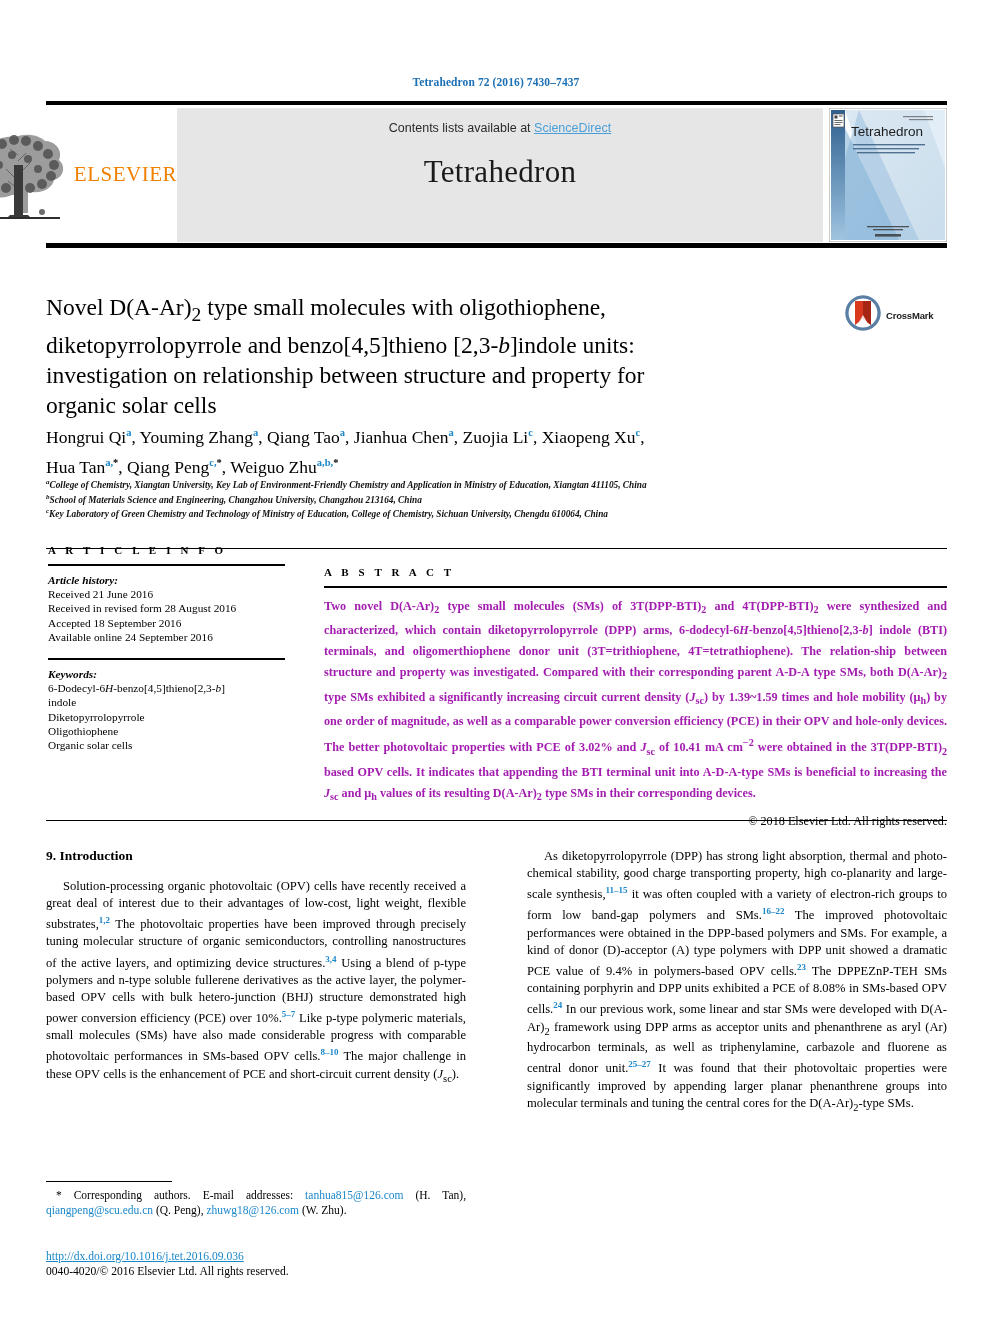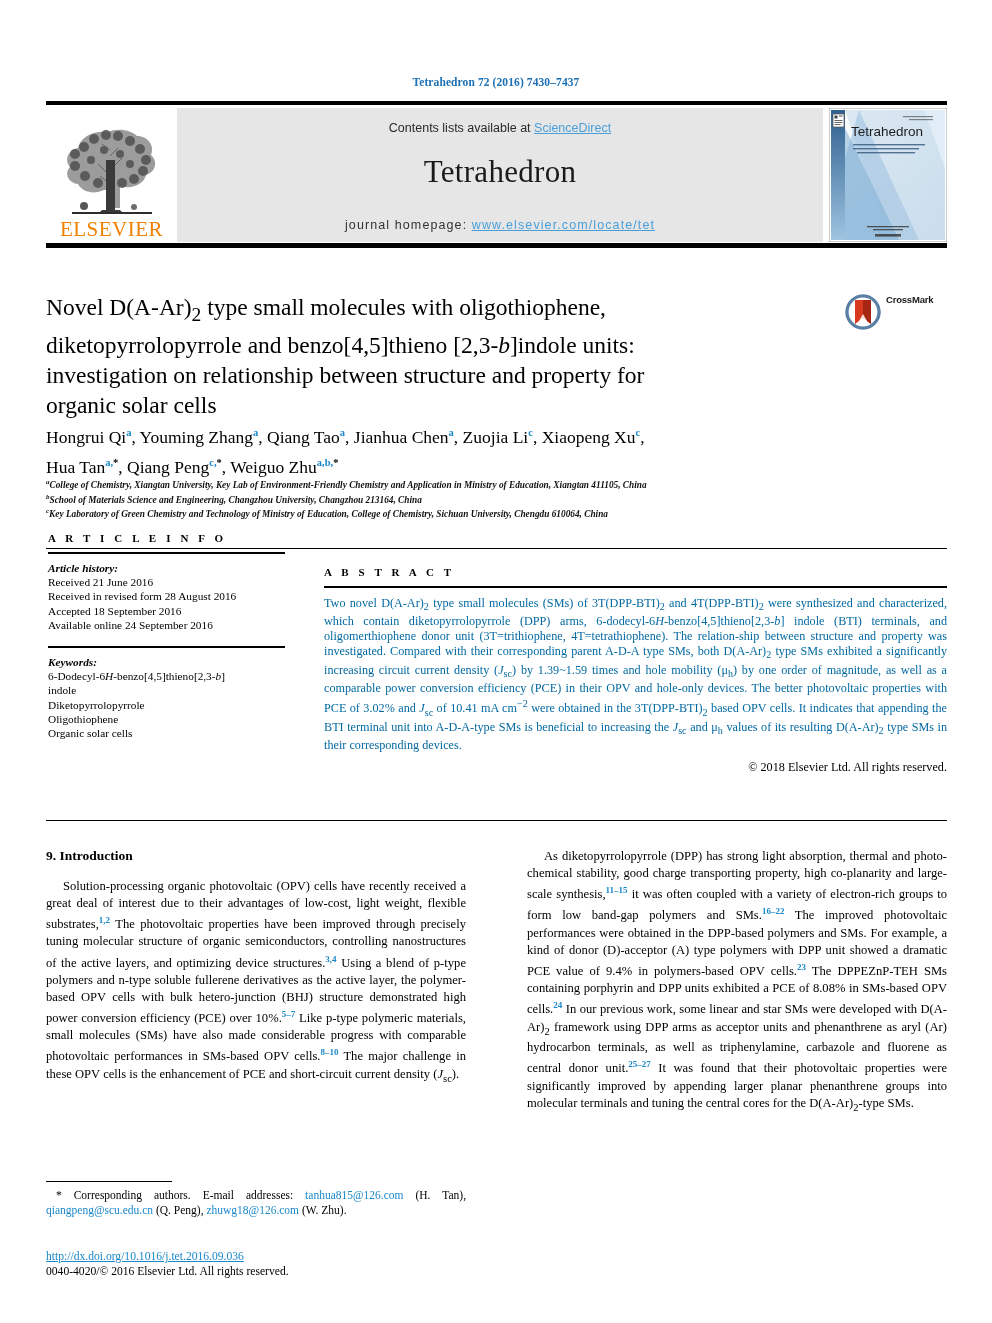--- a/index.html
+++ b/index.html
@@ -57,21 +57,21 @@
   .masthead-row {
     display: flex;
     align-items: stretch;
     height: 134px;
     margin-top: 3px;
   }
   .elsevier-logo {
     width: 131px;
     flex: 0 0 131px;
     display: flex;
-    flex-direction: column;
+    flex-direction: row;
     justify-content: flex-end;
     align-items: center;
     background: #fff;
     padding-bottom: 2px;
     box-sizing: border-box;
   }
   .tree-svg { display:block; }
   .elsevier-word {
     font-family: "Liberation Serif", serif;
     font-size: 21px;
@@ -143,20 +143,21 @@
     font-weight: normal;
     margin: 0;
   }
   .crossmark {
     position: absolute;
     left: 845px;
     top: 294px;
     width: 105px;
     height: 42px;
     display: flex;
+    align-items: center;
     gap: 5px;
   }
   .crossmark-label {
     font-family: "Liberation Sans", sans-serif;
     font-size: 9.5px;
     font-weight: bold;
     color: #1a1a1a;
     letter-spacing: -0.2px;
   }
 
@@ -202,21 +203,21 @@
   .rule-wide-2 {
     position: absolute;
     left: 46px; top: 820px;
     width: 901px; height: 1px; background: #000;
   }
 
   
   .article-info {
     position: absolute;
     left: 48px;
-    top: 532px;
+    top: 544px;
     width: 250px;
   }
   .section-cap {
     font-family: "Liberation Serif", serif;
     font-weight: bold;
     font-size: 11px;
     letter-spacing: 3.6px;
     color: #000;
   }
   .hr-info {
@@ -253,23 +254,24 @@
   .hr-abs {
     margin-top: 8px;
     height: 2px;
     background: #000;
     width: 623px;
   }
   .abs-text {
     margin-top: 8px;
     font-family: "Liberation Serif", serif;
     font-size: 12.2px;
-    line-height: 15px;
+    line-height: 21px;
     text-align: justify;
-    color: #0369a1;
+    color: #a21caf;
+    font-weight: bold;
   }
   .abs-copy {
     margin-top: 7px;
     text-align: right;
     font-family: "Liberation Serif", serif;
     font-size: 12.2px;
   }
 
   
   .col-left {
@@ -391,23 +393,20 @@
           </svg>
         </span>
         <div class="elsevier-word">ELSEVIER</div>
       </div>
 
       <div class="journal-band">
         <div class="contents-line">
           <span>Contents lists available at </span><a class="sd" href="#">ScienceDirect</a>
         </div>
         <div class="journal-title">Tetrahedron</div>
-        <div class="homepage-line">
-          <span>journal homepage: </span><a class="url" href="#">www.elsevier.com/locate/tet</a>
-        </div>
       </div>
 
       <div class="cover-thumb">
         <svg width="118" height="134" viewBox="0 0 118 134" xmlns="http://www.w3.org/2000/svg">
           <defs>
             <linearGradient id="cg1" x1="0" y1="0" x2="1" y2="1">
               <stop offset="0%" stop-color="#ffffff"></stop>
               <stop offset="100%" stop-color="#b9d3e8"></stop>
             </linearGradient>
             <linearGradient id="cg2" x1="0" y1="0" x2="0" y2="1">

